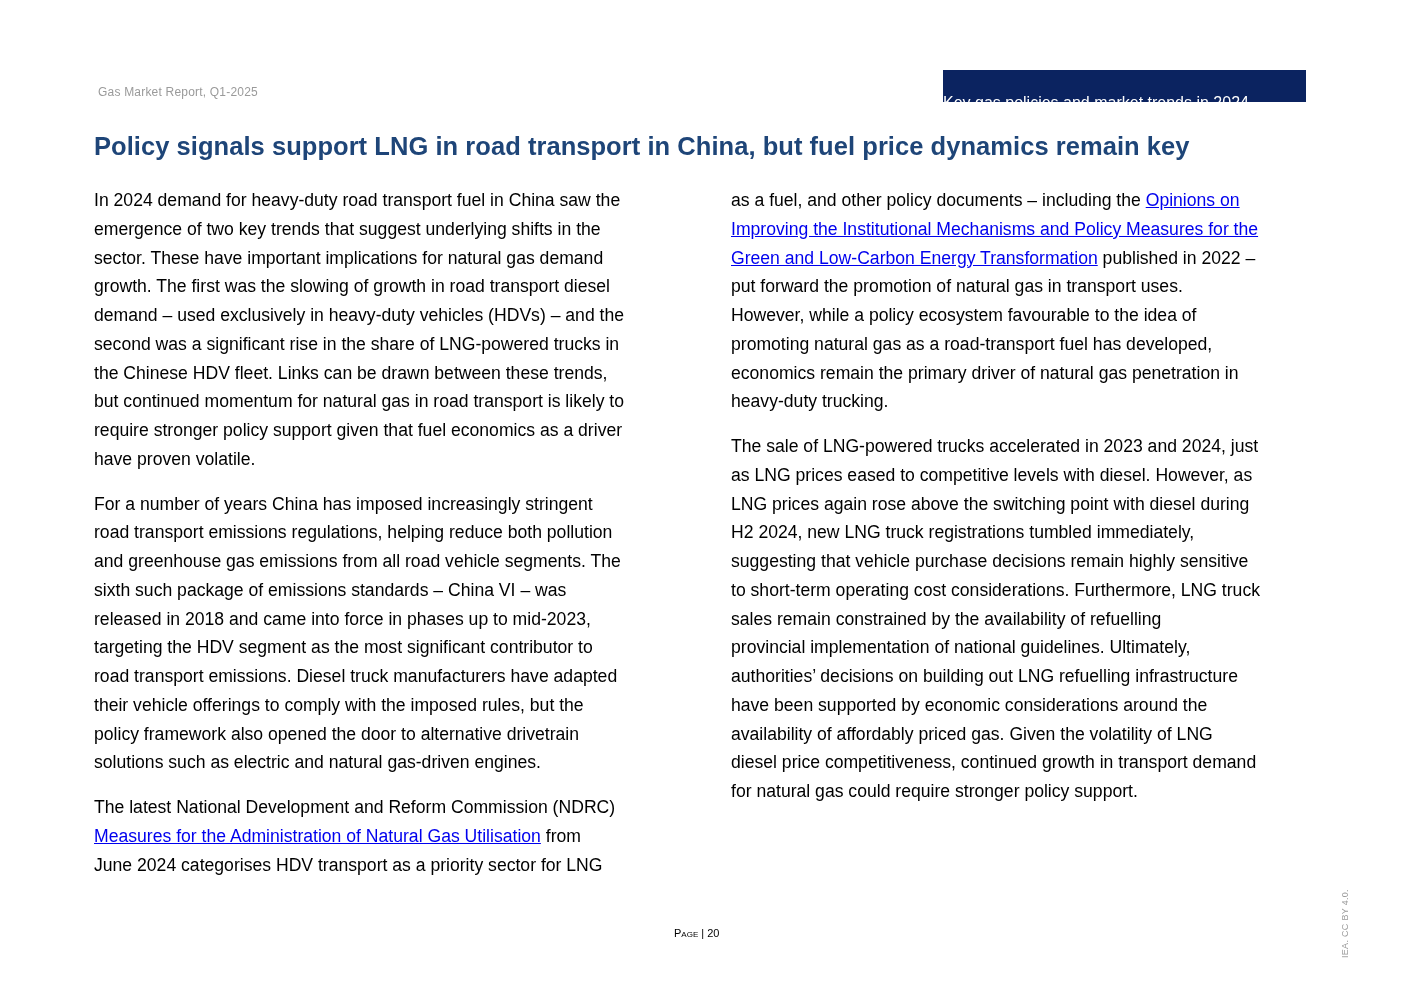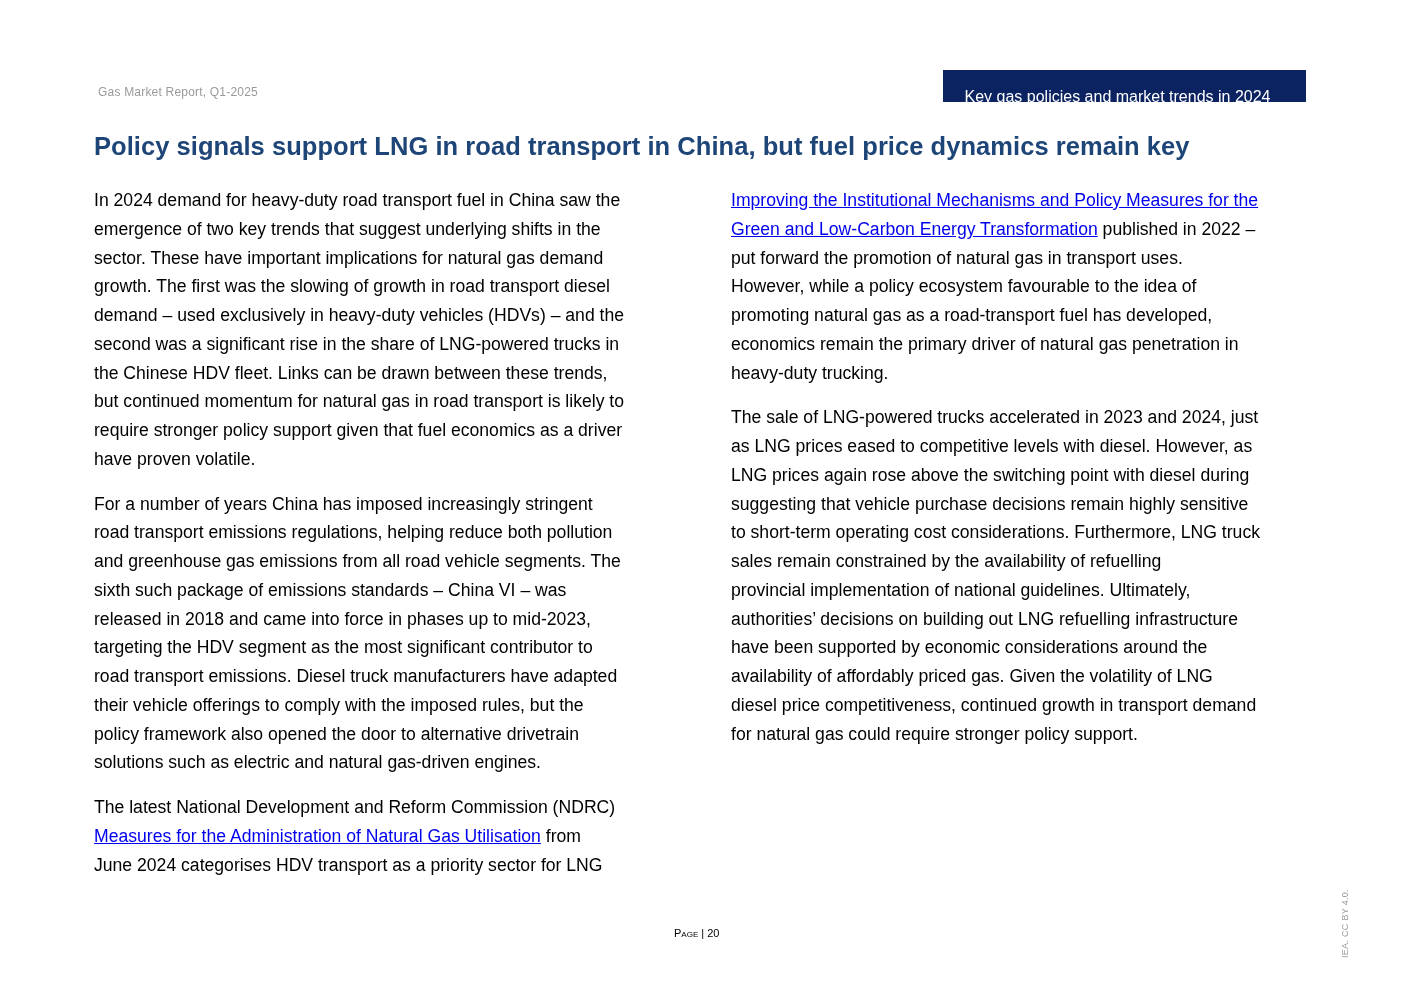--- a/index.html
+++ b/index.html
@@ -26,22 +26,22 @@
   .section-tab {
     position: absolute;
     left: 943px;
     top: 70px;
     width: 363px;
     height: 32px;
     background: #0b2360;
     color: #ffffff;
     font-size: 16px;
     box-sizing: border-box;
-    padding: 18px 14px 0 0;
-    text-align: center;
+    padding: 24px 14px 0 0;
+    text-align: left;
   }
   .page-title {
     position: absolute;
     left: 94px;
     top: 132px;
     margin: 0;
     font-size: 25.5px;
     font-weight: bold;
     color: #1e4578;
     letter-spacing: 0.05px;
@@ -122,32 +122,34 @@
   </p>
   <p>
     <span class="line">The latest National Development and Reform Commission (NDRC)</span>
     <span class="line"><a href="#">Measures for the Administration of Natural Gas Utilisation</a><span> from</span></span>
     <span class="line">June 2024 categorises HDV transport as a priority sector for LNG</span>
   </p>
 </div>
 
 <div class="col col-right">
   <p>
+    <span class="line"><span>as a fuel, and other policy documents – including the </span><a href="#">Opinions on</a></span>
     <span class="line"><a href="#">Improving the Institutional Mechanisms and Policy Measures for the</a></span>
     <span class="line"><a href="#">Green and Low-Carbon Energy Transformation</a><span> published in 2022 –</span></span>
     <span class="line">put forward the promotion of natural gas in transport uses.</span>
     <span class="line">However, while a policy ecosystem favourable to the idea of</span>
     <span class="line">promoting natural gas as a road-transport fuel has developed,</span>
     <span class="line">economics remain the primary driver of natural gas penetration in</span>
     <span class="line">heavy-duty trucking.</span>
   </p>
   <p>
     <span class="line">The sale of LNG-powered trucks accelerated in 2023 and 2024, just</span>
     <span class="line">as LNG prices eased to competitive levels with diesel. However, as</span>
     <span class="line">LNG prices again rose above the switching point with diesel during</span>
+    <span class="line">H2 2024, new LNG truck registrations tumbled immediately,</span>
     <span class="line">suggesting that vehicle purchase decisions remain highly sensitive</span>
     <span class="line">to short-term operating cost considerations. Furthermore, LNG truck</span>
     <span class="line">sales remain constrained by the availability of refuelling</span>
     <span class="line">provincial implementation of national guidelines. Ultimately,</span>
     <span class="line">authorities’ decisions on building out LNG refuelling infrastructure</span>
     <span class="line">have been supported by economic considerations around the</span>
     <span class="line">availability of affordably priced gas. Given the volatility of LNG</span>
     <span class="line">diesel price competitiveness, continued growth in transport demand</span>
     <span class="line">for natural gas could require stronger policy support.</span>
   </p>

